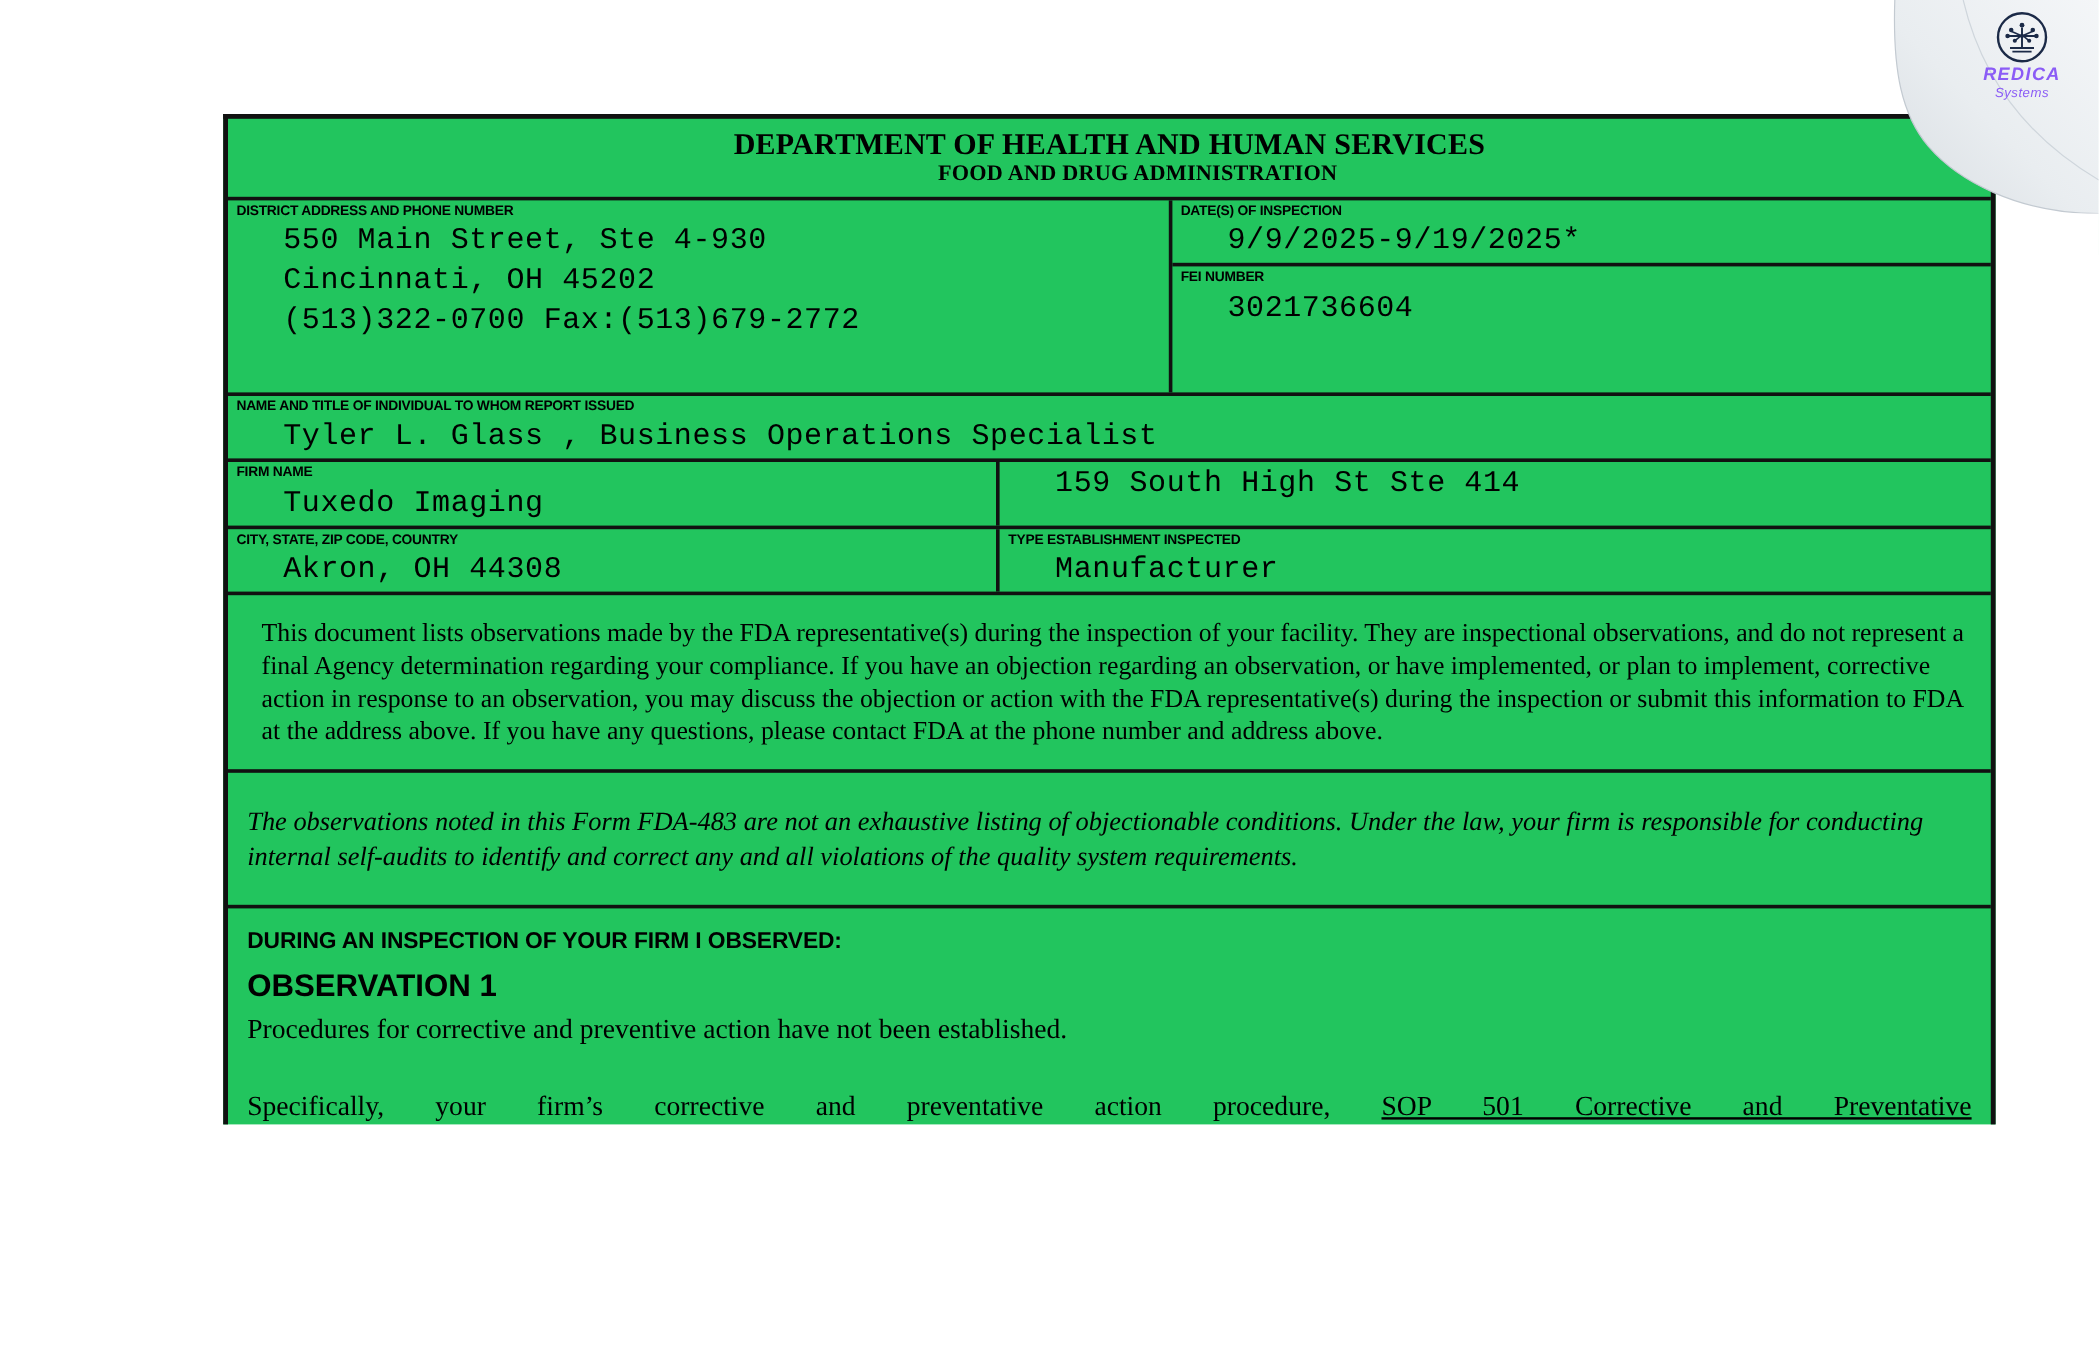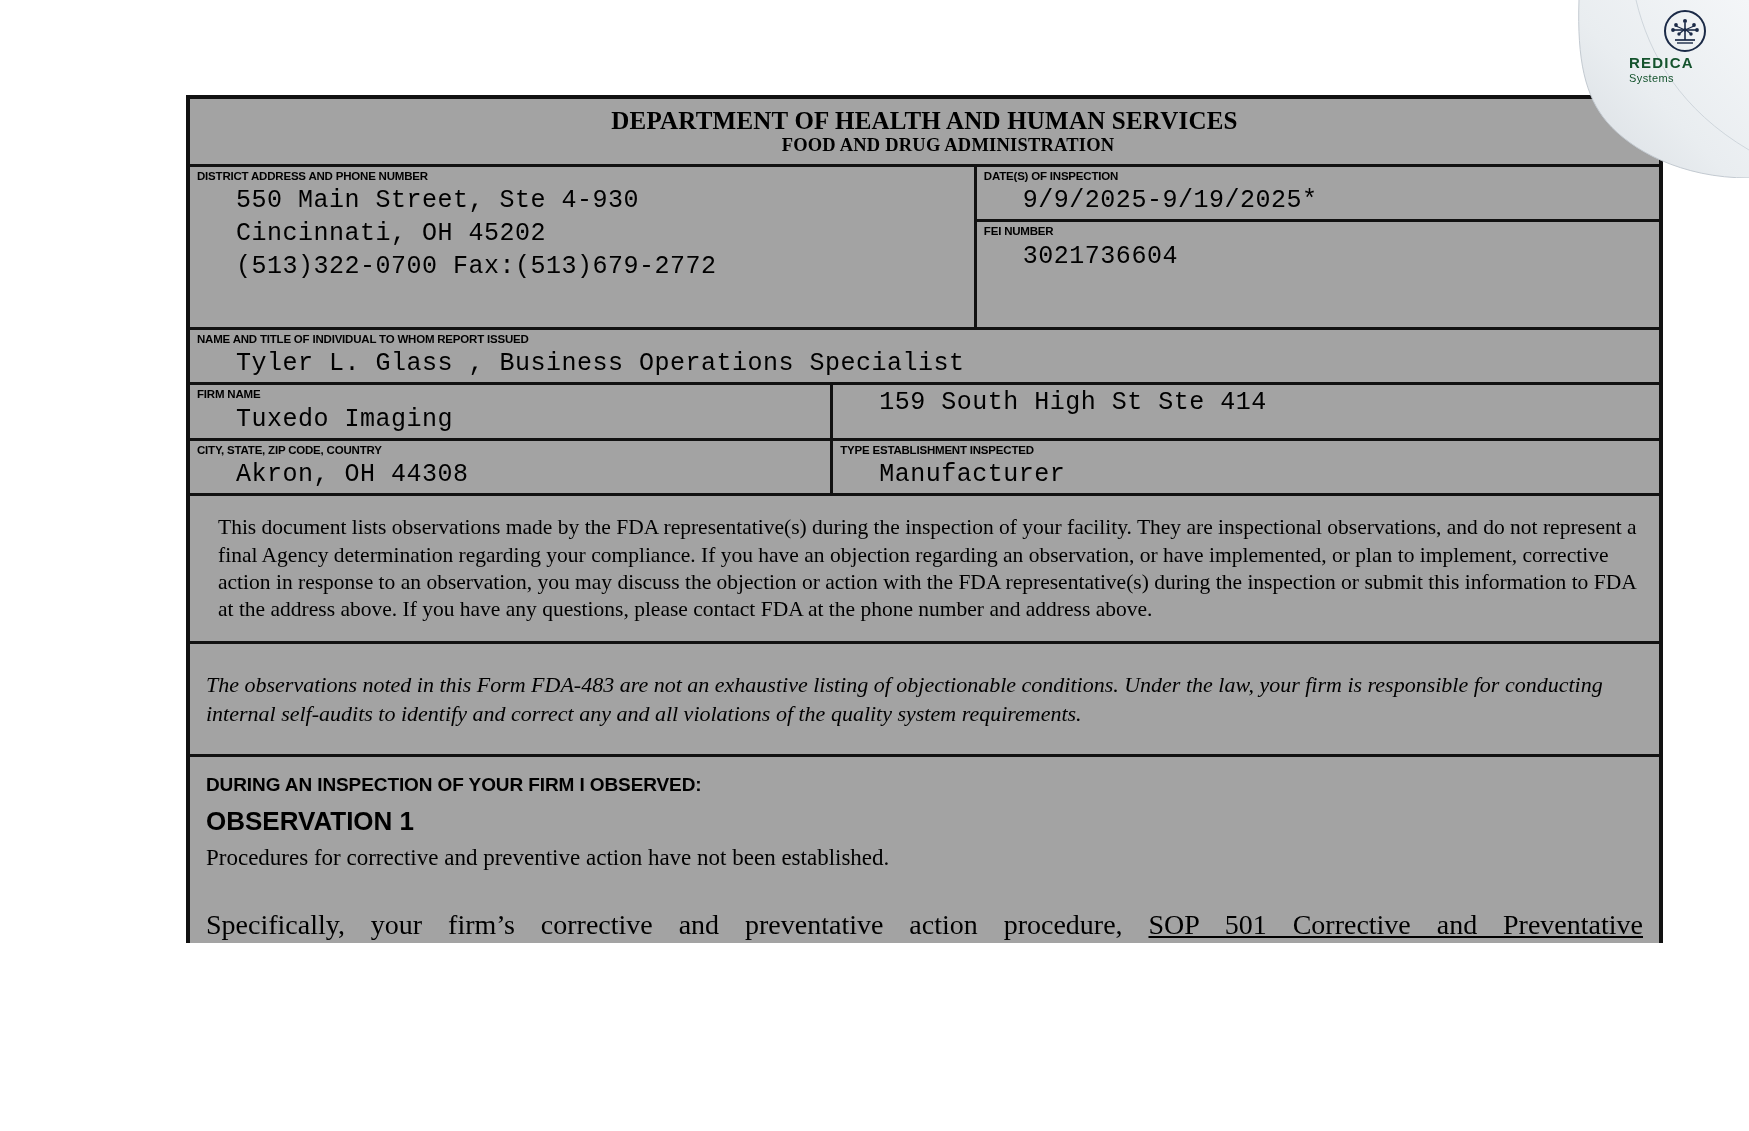--- a/index.html
+++ b/index.html
@@ -27,21 +27,21 @@
     background: #ffffff;
   }
 
   .doc {
     position: absolute;
     left: 186px;
     top: 95px;
     width: 1477px;
     border: 4px solid #111;
     border-bottom: none;
-    background: #a3a3a3;
+    background: #22c55e;
     box-sizing: border-box;
   }
 
   
   .hdr {
     text-align: center;
     padding: 9px 0 7px 0;
     border-bottom: 3px solid #111;
   }
   .hdr-line1 {
@@ -140,21 +140,21 @@
     margin-top: 8px;
   }
   .obs-text {
     font-family: "Liberation Serif", serif;
     font-size: 23px;
     line-height: 1.3;
     margin-top: 4px;
   }
   .obs-spec {
     font-family: "Liberation Serif", serif;
-    font-size: 28px;
+    font-size: 23px;
     line-height: 1.3;
     margin-top: 34px;
     text-align: justify;
     text-align-last: justify;
     white-space: nowrap;
   }
   .u { text-decoration: underline; }
 
   
   .curl {
@@ -170,23 +170,24 @@
     right: 0;
     top: 0;
     width: 368px;
     height: 178px;
   }
   .logo {
     position: absolute;
     right: 8px;
     top: 9px;
     width: 112px;
-    text-align: left;
+    text-align: center;
     font-family: "Liberation Sans", sans-serif;
-    color: #14532d;
+    color: #8b5cf6;
+    font-style: italic;
   }
   .logo-mark { display: block; margin: 0 auto; }
   .logo-name {
     font-size: 15px;
     font-weight: bold;
     letter-spacing: 1.2px;
     line-height: 1.1;
     margin-top: 2px;
   }
   .logo-sub {

